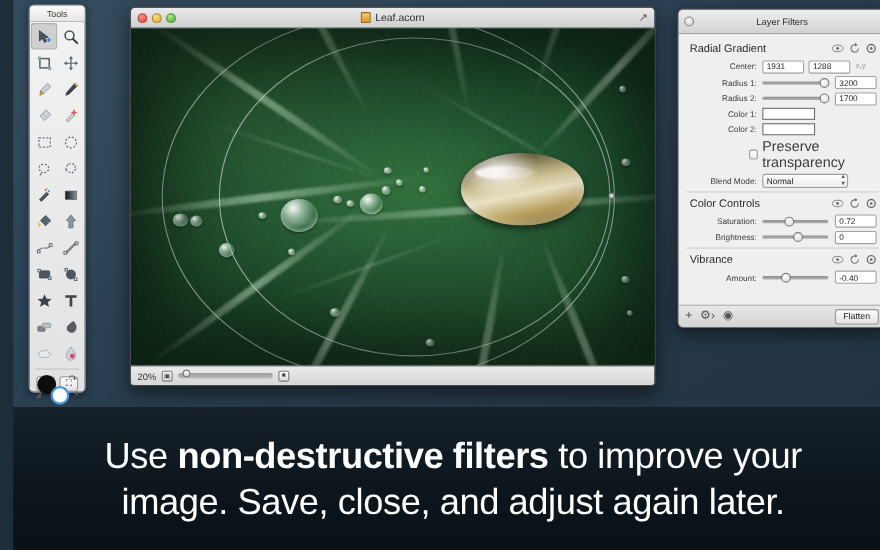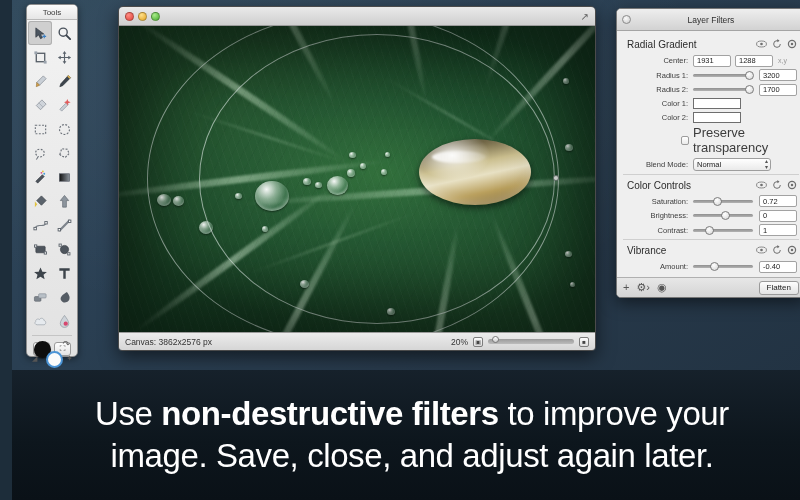--- a/index.html
+++ b/index.html
@@ -419,20 +419,24 @@
     </div>
   </div>
 
   <div class="img-window">
 
     <div class="titlebar">
       <div class="tl-lights">
         <div class="light l-red"></div>
         <div class="light l-yel"></div>
         <div class="light l-grn"></div>
+      </div>
+      <div class="tl-title">
+        <span class="doc-icon"></span>
+        <span>Leaf.acorn</span>
       </div>
       <div class="tl-expand">↗</div>
     </div>
 
     <div class="canvas-area">
       <div class="leaf">
 
         <div class="vein" style="left:-30px; top:150px; width:300px; transform:rotate(-7deg);"></div>
         <div class="vein" style="left:120px; top:160px; width:420px; transform:rotate(-4deg);"></div>
         <div class="vein" style="left:-10px; top:60px; width:260px; transform:rotate(34deg);"></div>
@@ -473,24 +477,20 @@
         <div class="bigdrop"></div>
 
         <div class="guide-circle" style="left:28px; top:-14px; width:412px; height:334px;"></div>
         <div class="guide-circle" style="left:80px; top:8px; width:356px; height:290px;"></div>
         <div class="guide-handle" style="left:434px; top:149px;"></div>
         <div class="vignette"></div>
       </div>
     </div>
 
     <div class="statusbar">
-      <div class="sb-left">
-        <span>Canvas:</span>
-        <span>3862x2576 px</span>
-      </div>
       <span>20%</span>
       <span class="sb-icon">▣</span>
       <div class="zoom-slider">
         <div class="zoom-knob"></div>
       </div>
       <span class="sb-icon">■</span>
     </div>
   </div>
 
   <div class="filters-panel">
@@ -620,29 +620,20 @@
       <div class="row">
         <span class="row-label">Brightness:</span>
         <span class="slider" style="width:60px">
           <span class="track"></span>
           <span class="knob" style="left:28px"></span>
         </span>
         <span style="width:6px"></span>
         <span class="field val">0</span>
       </div>
 
-      <div class="row">
-        <span class="row-label">Contrast:</span>
-        <span class="slider" style="width:60px">
-          <span class="track"></span>
-          <span class="knob" style="left:12px"></span>
-        </span>
-        <span style="width:6px"></span>
-        <span class="field val">1</span>
-      </div>
 
       <div class="sec-div"></div>
 
       <div class="sec-head">
         <span class="sec-title">Vibrance</span>
         <span class="sec-icons">
           <span>
               <svg width="11" height="8" viewBox="0 0 14 9">
                 <ellipse cx="7" cy="4.5" rx="6.3" ry="3.8" fill="none" stroke="#6f6f6f" stroke-width="1"></ellipse>
                 <circle cx="7" cy="4.5" r="1.7" fill="#6f6f6f"></circle>

